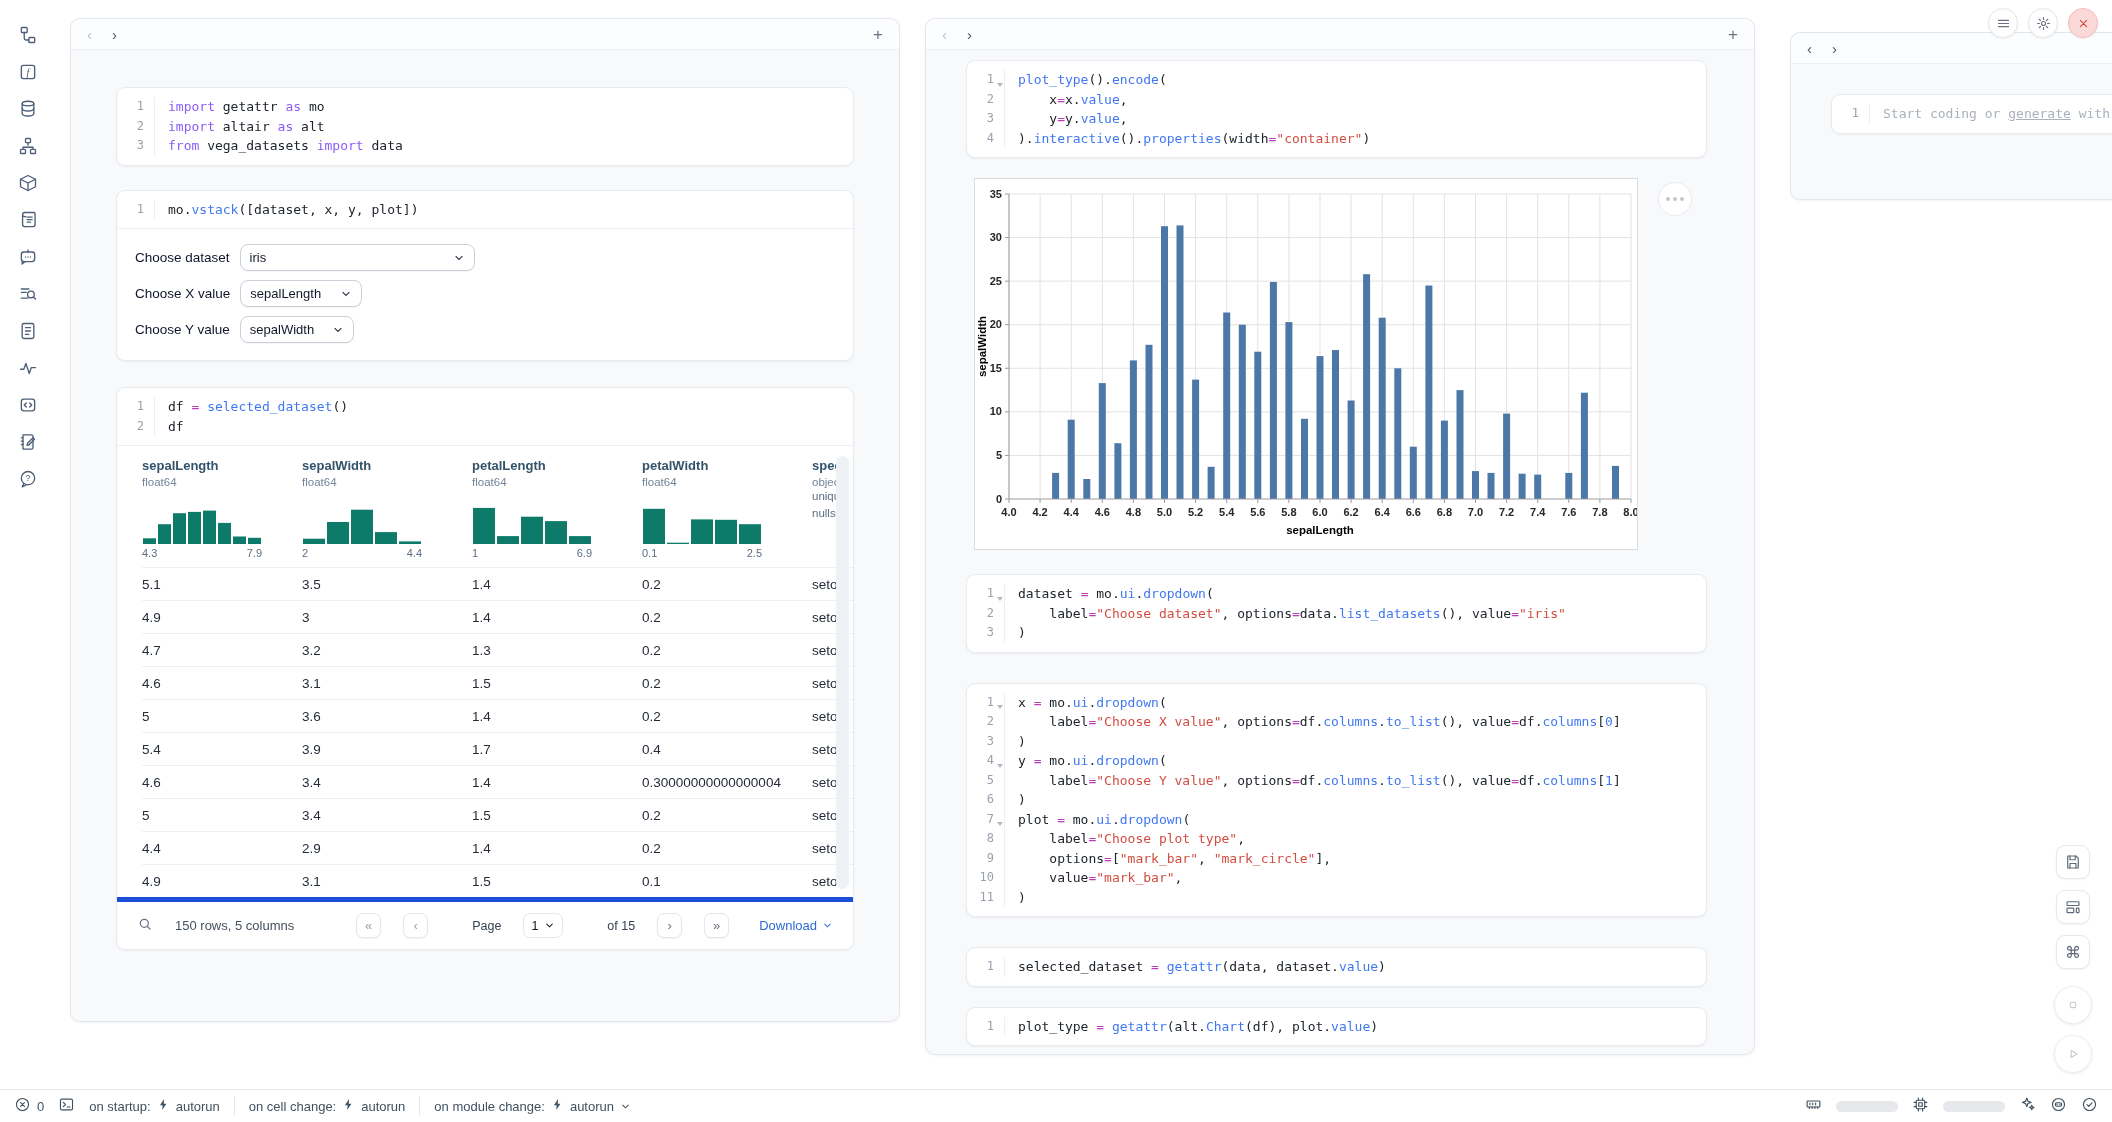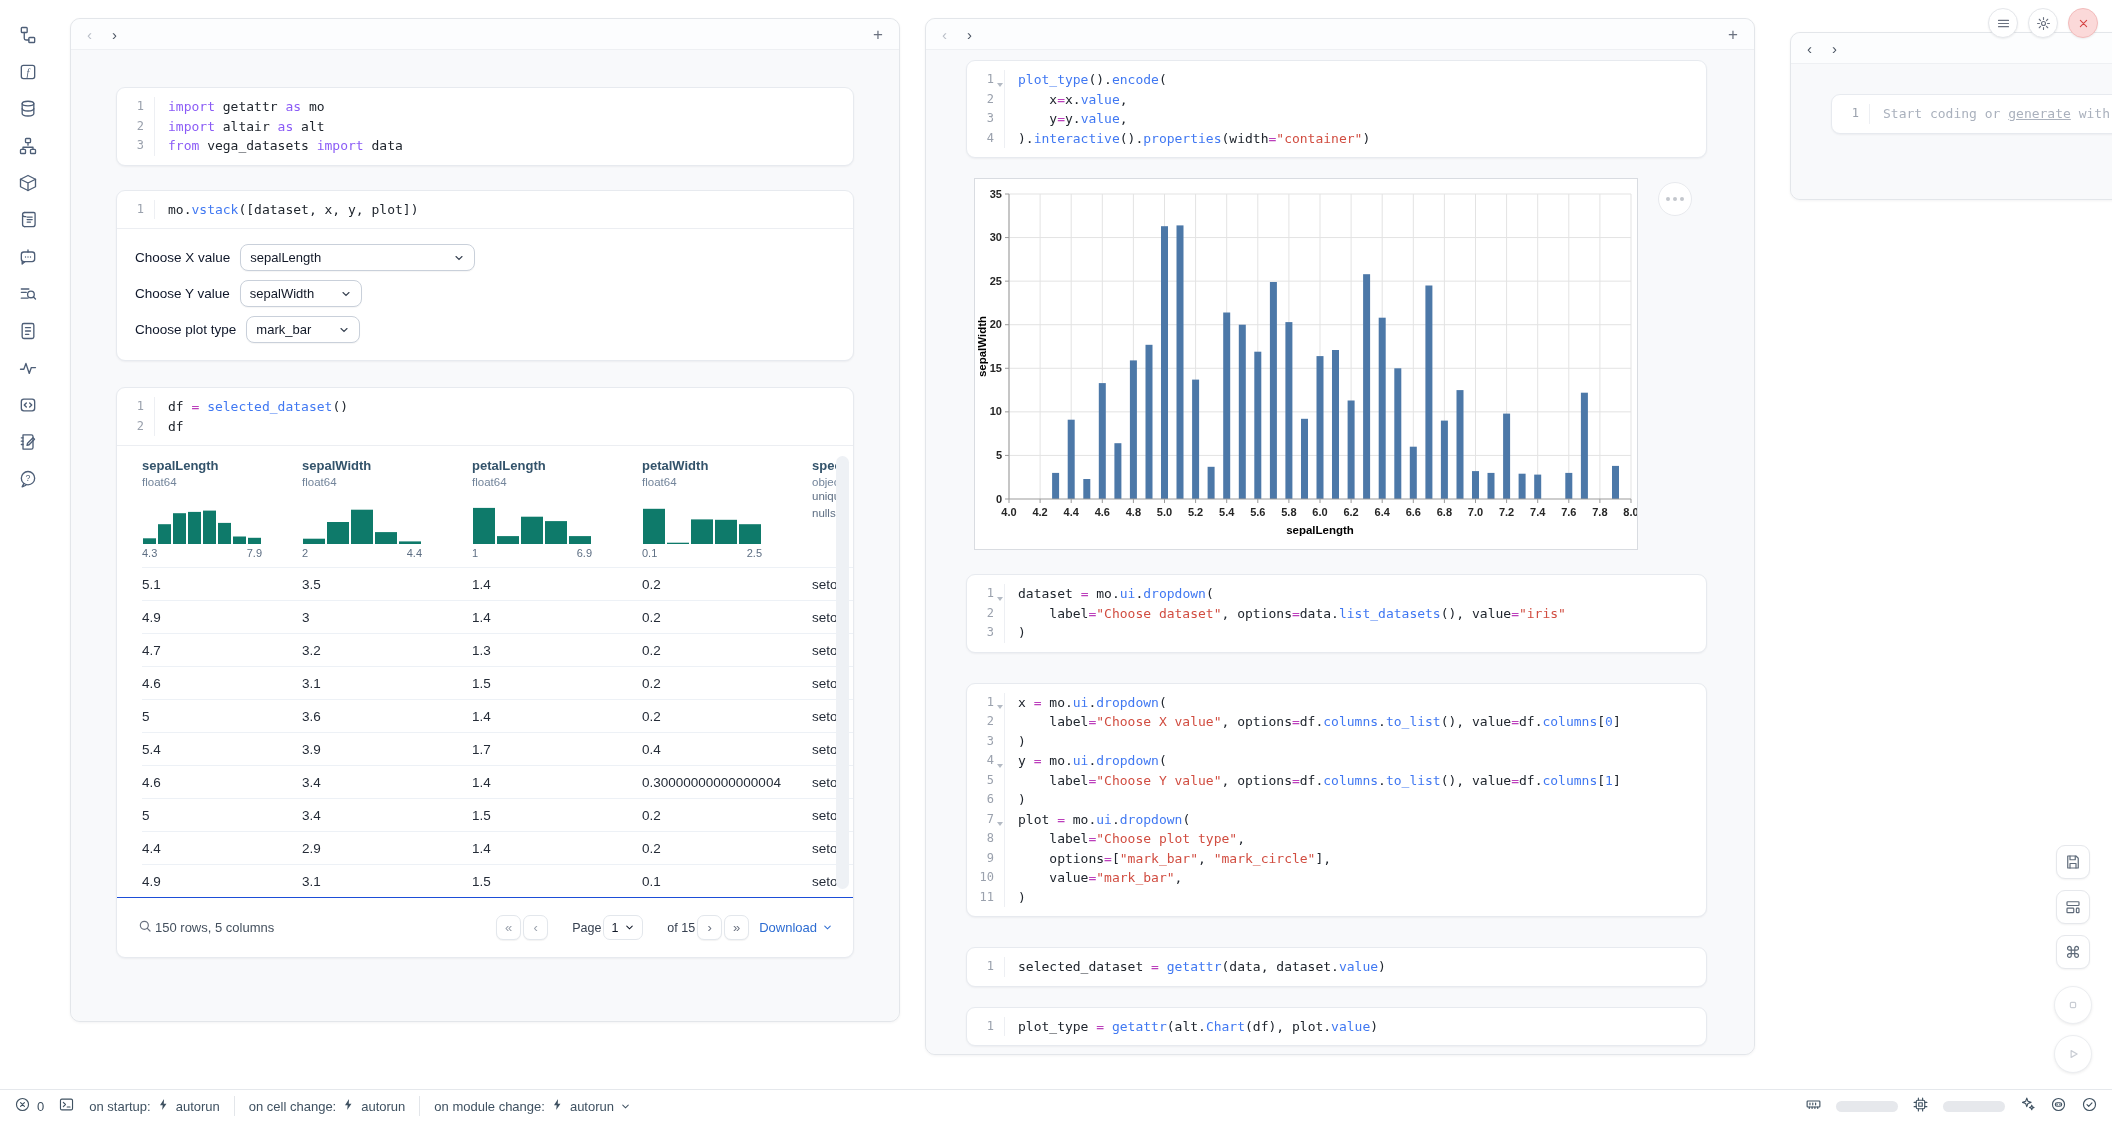--- a/index.html
+++ b/index.html
@@ -71,22 +71,22 @@
   .t-col .meta { font-size:11.5px; color:#5d6e83; line-height:17px; }
   .t-col .meta:first-of-type { margin-top:14px; }
   .hist { margin-top:12px; display:block; }
   .minmax { display:flex; justify-content:space-between; width:120px; font-size:11px;
             color:#5d6e83; margin-top:3px; }
   .t-row { height:33px; align-items:center; border-top:1px solid #edf1f6;
            font-size:13.5px; color:#252c38; }
   .t-cell { overflow:hidden; white-space:nowrap; }
   .scroll-track { position:absolute; right:4px; top:10px; bottom:8px; width:13px;
                   background:#eef1f5; border-radius:7px; }
-  .table-footer { border-top:1px solid #1d4ed8; height:60px; display:flex; align-items:center;
-                  padding:0 20px; gap:2px; }
+  .table-footer { border-top:5px solid #1d4ed8; height:52px; display:flex; align-items:center;
+                  padding:0 20px; gap:22px; }
   .tf-summary { font-size:13px; color:#44505e; }
   .tf-spacer { flex:1; }
   .page-btn { width:25px; height:25px; border:1px solid #e3e7ec; border-radius:7px; background:#fff;
               box-shadow:0 1px 1px rgba(0,0,0,.05); display:flex; align-items:center; justify-content:center;
               font-size:13px; color:#6b7280; }
   .page-btn.dim { color:#9aa1ac; }
   .page-label, .page-of { font-size:12.5px; color:#374151;margin-left:22px; }
   .page-select { height:25px; border:1px solid #e3e7ec; border-radius:7px; background:#fff; display:flex;
                  align-items:center; padding:0 7px; gap:6px; font-size:12.5px; color:#111827; }
   .page-select svg, .download svg, .sb-chevron svg { width:11px; height:11px; stroke:currentColor;
@@ -272,41 +272,41 @@
         <div class="codeblock">
             <div class="code-line">
               <span class="ln">
                 <span>1</span>
               </span>
               <span class="code"><span class="tok-tx">mo.</span><span class="tok-fn">vstack</span><span class="tok-tx">([dataset, x, y, plot])</span></span>
             </div>
           </div>
         <div class="cell-output">
           <div class="control-row">
+            <span>Choose dataset</span>
+            <div class="select">
+                <span>iris</span>
+                <svg viewBox="0 0 24 24">
+                  <path d="M6 9l6 6 6-6"></path>
+                </svg>
+              </div>
+          </div>
+          <div class="control-row">
             <span>Choose X value</span>
             <div class="select">
                 <span>sepalLength</span>
                 <svg viewBox="0 0 24 24">
                   <path d="M6 9l6 6 6-6"></path>
                 </svg>
               </div>
           </div>
           <div class="control-row">
             <span>Choose Y value</span>
             <div class="select">
                 <span>sepalWidth</span>
-                <svg viewBox="0 0 24 24">
-                  <path d="M6 9l6 6 6-6"></path>
-                </svg>
-              </div>
-          </div>
-          <div class="control-row">
-            <span>Choose plot type</span>
-            <div class="select">
-                <span>mark_bar</span>
                 <svg viewBox="0 0 24 24">
                   <path d="M6 9l6 6 6-6"></path>
                 </svg>
               </div>
           </div>
         </div>
       </article>
 
       <article class="cell" style="margin-top:26px">
         <div class="codeblock">

